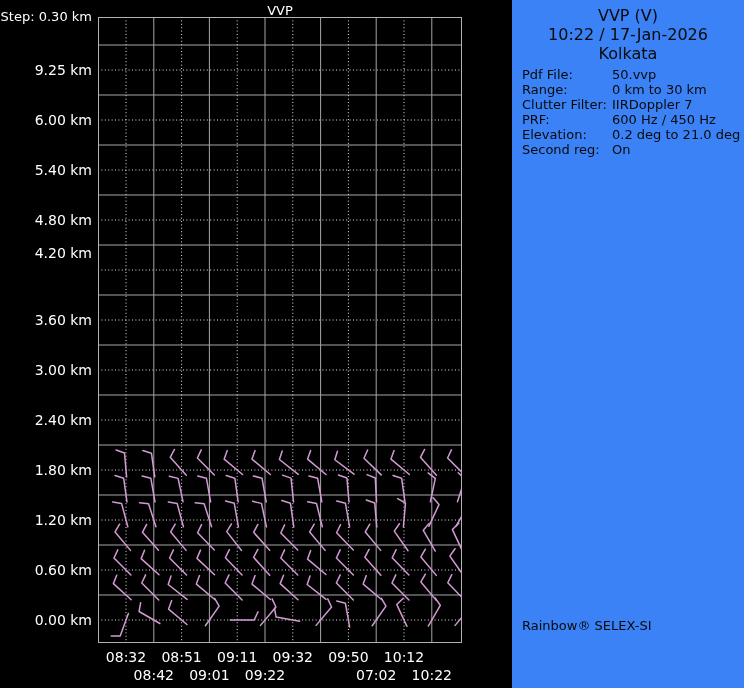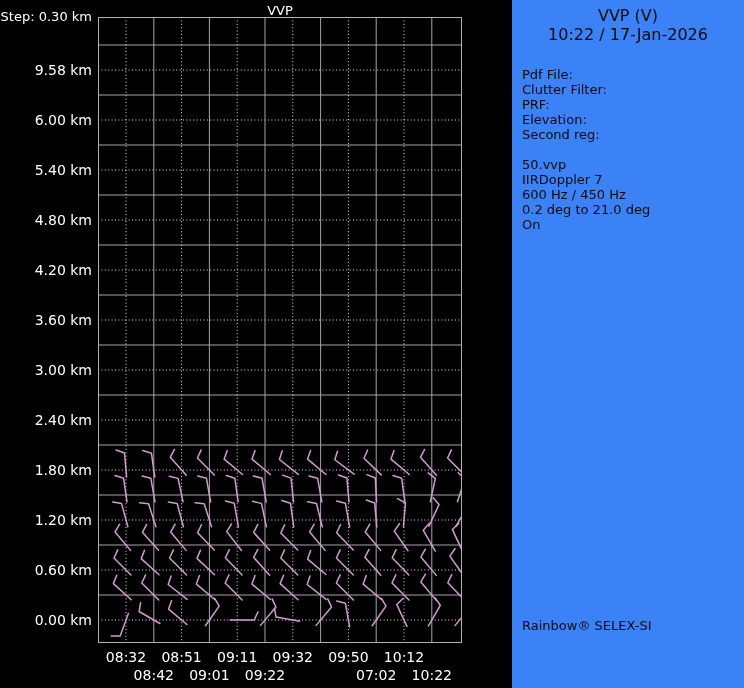--- a/index.html
+++ b/index.html
@@ -27,39 +27,39 @@
   }
   svg.plot-svg { position:absolute; left:98px; top:17px; }
   
   .panel {
     position:absolute; left:512px; top:0; width:232px; height:688px;
     background:#3b82f6; color:#0a0a0a;
   }
   .panel-header { padding-top:6px; text-align:center; font-size:16px; line-height:19px; }
   .panel-header div { white-space:nowrap; }
   .panel-fields { position:absolute; left:10px; top:67px; width:218px; font-size:13px; }
-  .field-row { display:flex; height:15px; line-height:15px; white-space:nowrap;flex-direction:column; }
+  .field-row { display:flex; height:15px; line-height:15px; white-space:nowrap; }
   .field-label { flex:0 0 90px; }
   .field-value { flex:1; }
   .panel-footer { position:absolute; left:10px; top:618px; font-size:13px; white-space:nowrap; }
 </style>
 </head>
 <body>
 
 <div class="screen">
 
   <div class="step-label">Step: 0.30 km</div>
   <div class="plot-title">VVP</div>
 
   <div id="ylabels">
-      <div class="ylabel" style="top: 61px;">9.58 km</div>
+      <div class="ylabel" style="top: 61px;">9.25 km</div>
       <div class="ylabel" style="top: 111px;">6.00 km</div>
       <div class="ylabel" style="top: 161px;">5.40 km</div>
       <div class="ylabel" style="top: 211px;">4.80 km</div>
-      <div class="ylabel" style="top: 261px;">4.20 km</div>
+      <div class="ylabel" style="top: 244px;">4.20 km</div>
       <div class="ylabel" style="top: 311px;">3.60 km</div>
       <div class="ylabel" style="top: 361px;">3.00 km</div>
       <div class="ylabel" style="top: 411px;">2.40 km</div>
       <div class="ylabel" style="top: 461px;">1.80 km</div>
       <div class="ylabel" style="top: 511px;">1.20 km</div>
       <div class="ylabel" style="top: 561px;">0.60 km</div>
       <div class="ylabel" style="top: 611px;">0.00 km</div>
     </div>
 
   <svg id="plot" class="plot-svg" width="364" height="626" viewBox="0 0 364 626">
@@ -205,25 +205,30 @@
       <div class="xlabel" style="left: 233px; top: 666px;">09:22</div>
       <div class="xlabel" style="left: 288.6px; top: 704px;">09:42</div>
       <div class="xlabel" style="left: 344.2px; top: 666px;">07:02</div>
       <div class="xlabel" style="left: 399.8px; top: 666px;">10:22</div>
     </div>
 
   <div class="panel">
     <div class="panel-header">
       <div>VVP (V)</div>
       <div>10:22 / 17-Jan-2026</div>
+      <div>Kolkata</div>
     </div>
     <div class="panel-fields" id="fields">
         <div class="field-row">
           <span class="field-label">Pdf File:</span>
           <span class="field-value">50.vvp</span>
+        </div>
+        <div class="field-row">
+          <span class="field-label">Range:</span>
+          <span class="field-value">0 km to 30 km</span>
         </div>
         <div class="field-row">
           <span class="field-label">Clutter Filter:</span>
           <span class="field-value">IIRDoppler 7</span>
         </div>
         <div class="field-row">
           <span class="field-label">PRF:</span>
           <span class="field-value">600 Hz / 450 Hz</span>
         </div>
         <div class="field-row">

